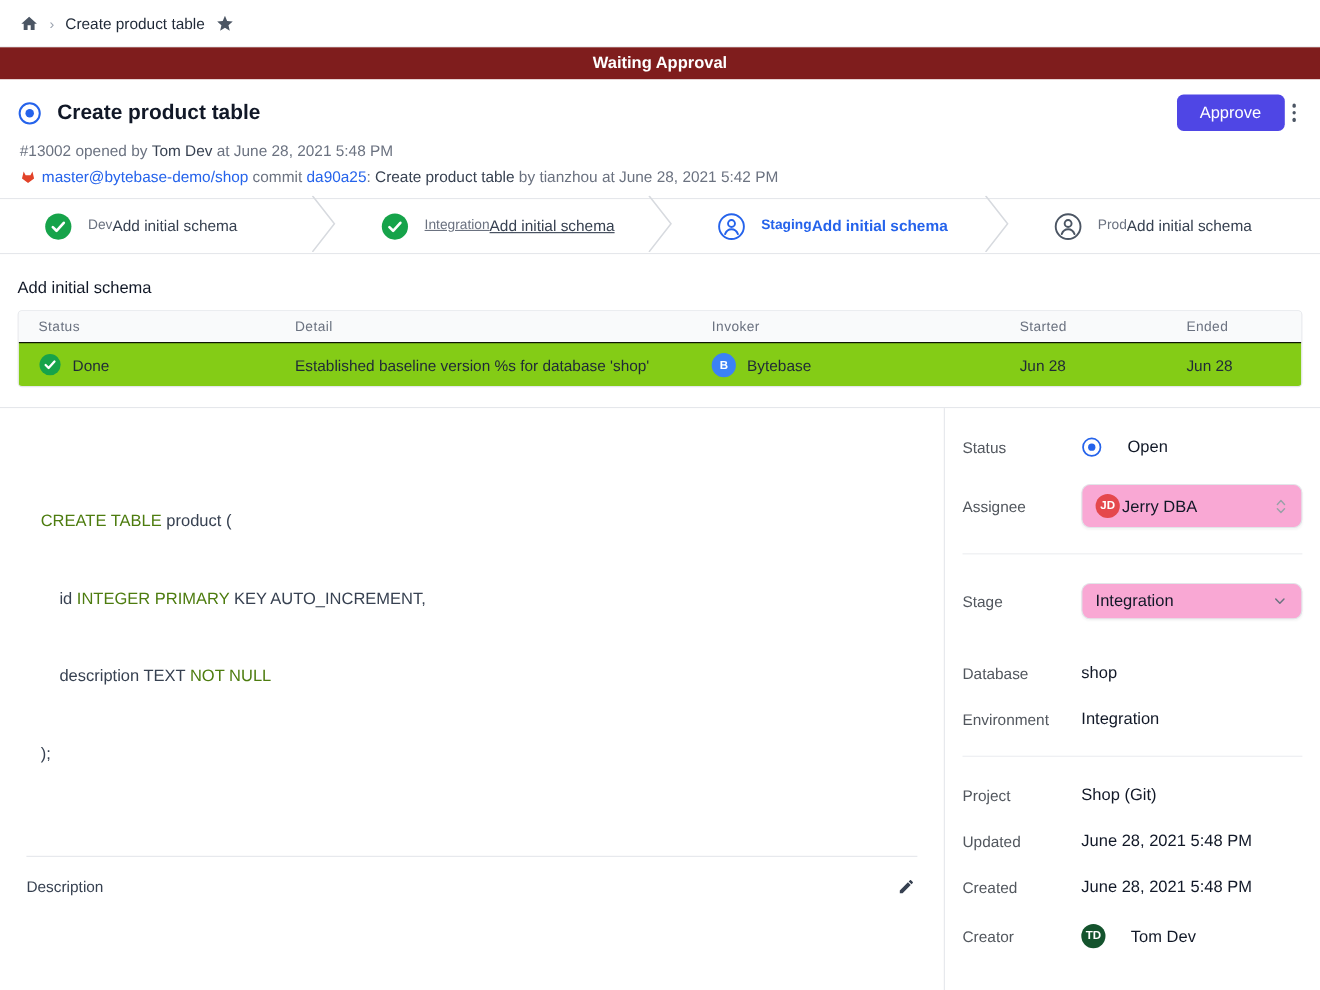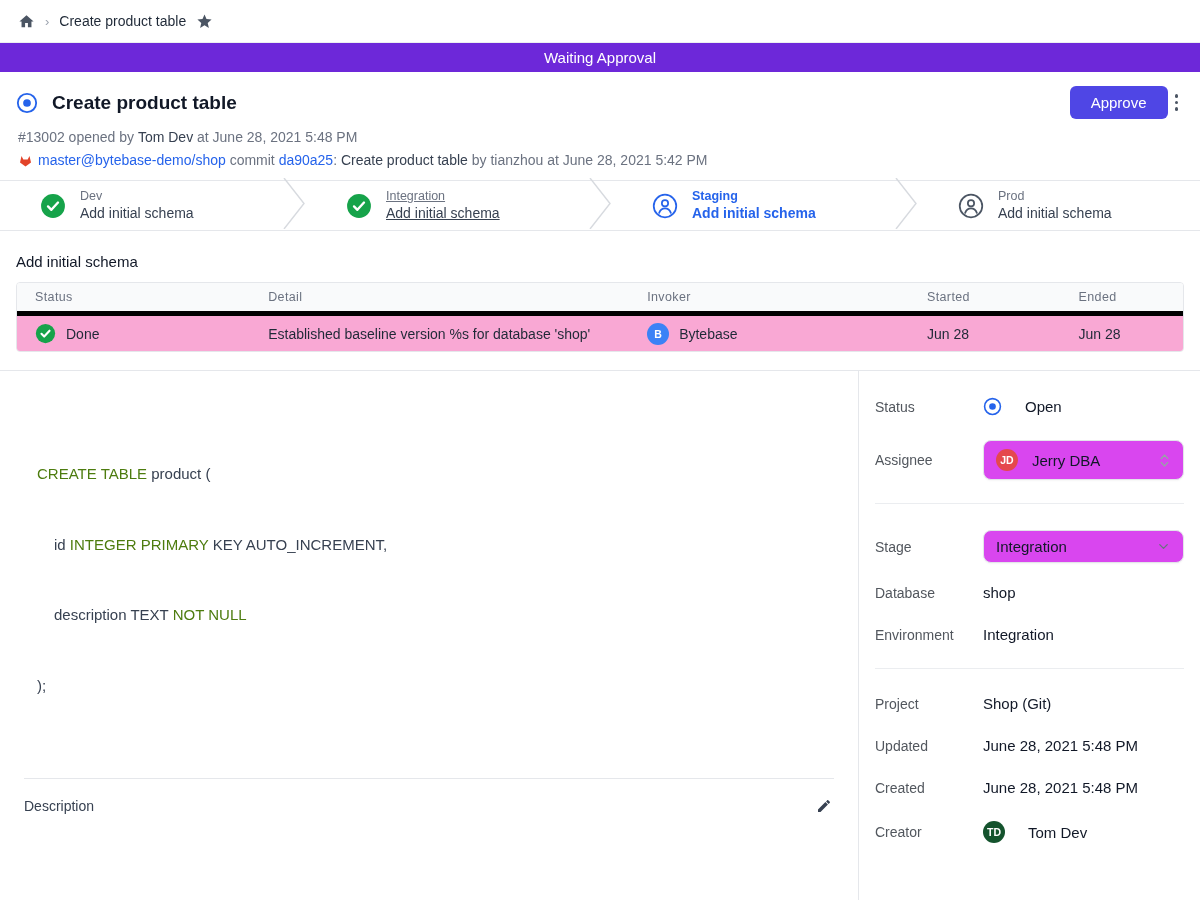--- a/index.html
+++ b/index.html
@@ -6,22 +6,22 @@
   html,body { width:1200px; height:900px; overflow:hidden; background:#fff;
     font-family:"Liberation Sans","DejaVu Sans",sans-serif; color:#1f2937; }
 
   
   .breadcrumb { height:43px; display:flex; align-items:center; gap:10px; padding:0 18px;
     border-bottom:1px solid #eceef1; font-size:14px; color:#374151; }
   .crumb-sep { color:#9ca3af; font-size:13px; }
   .crumb-page { font-weight:500; color:#1f2937; }
 
   
-  .banner { height:29px; background:#6d28d9; color:#fff; display:flex; align-items:center;
-    justify-content:center; font-size:15px; font-weight:400; }
+  .banner { height:29px; background:#7f1d1d; color:#fff; display:flex; align-items:center;
+    justify-content:center; font-size:15px; font-weight:700; }
 
   
   .header { padding:14px 16px 12px 16px; }
   .title-row { display:flex; align-items:center; }
   .open-icon { flex:0 0 auto; }
   .issue-title { font-size:19px; font-weight:700; color:#111827; margin-left:14px; }
   .header-actions { margin-left:auto; display:flex; align-items:center; gap:1px; }
   .approve-btn { background:#4f46e5; color:#fff; border:none; border-radius:6px;
     font-size:15px; font-weight:500; padding:8px 21px; cursor:pointer;
     font-family:inherit; }
@@ -31,35 +31,35 @@
   .meta-line .author { color:#374151; font-weight:500; }
   .commit-line { margin:7px 0 0 2px; font-size:14px; color:#6b7280;
     display:flex; align-items:center; gap:5px; }
   .commit-line .lnk { color:#2563eb; text-decoration:none; cursor:pointer; }
   .commit-line .msg { color:#374151; }
 
   
   .pipeline { display:flex; align-items:stretch; border-top:1px solid #e5e7eb;
     border-bottom:1px solid #e5e7eb; height:51px; }
   .stage { flex:1; display:flex; align-items:center; gap:14px; padding:0 0 0 40px; cursor:pointer; }
-  .stage-txt { display:flex; flex-direction:column; line-height:1.25; }
+  .stage-txt { display:flex; line-height:1.25; }
   .stage-env { font-size:12.5px; color:#6b7280; }
   .stage-task { font-size:14px; color:#374151; }
   .stage.linked .stage-env, .stage.linked .stage-task { text-decoration:underline; }
   .stage.active .stage-env, .stage.active .stage-task { color:#2563eb; font-weight:600; }
   .stage-sep { flex:0 0 auto; align-self:center; }
 
   
   .stage-detail { padding:16px 16px 18px 16px; }
   .stage-detail-title { font-size:15px; color:#111827; margin:6px 0 12px 0; }
   .task-table { border:1px solid #e5e7eb; border-radius:4px; overflow:hidden; }
   .t-head, .t-row { display:grid; grid-template-columns:20% 32.5% 24% 13% 10.5%; align-items:center; }
   .t-head { background:#f9fafb; height:28px; font-size:12.5px; color:#6b7280; letter-spacing:.03em; }
   .t-head > div { padding:0 18px; }
-  .t-row { height:40px; border-top:5px solid #000000; font-size:14px; color:#1f2937; background:#f9a8d4; }
+  .t-row { height:40px; border-top:1px solid #000000; font-size:14px; color:#1f2937; background:#84cc16; }
   .t-row > div { padding:0 18px; display:flex; align-items:center; gap:10px; }
   .avatar { width:22px; height:22px; border-radius:50%; color:#fff; font-size:10.5px; font-weight:600;
     display:inline-flex; align-items:center; justify-content:center; flex:0 0 auto; }
   .av-blue { background:#3b82f6; }
   .av-red  { background:#e5484d; }
   .av-cyan { background:#14532d; }
 
   .full-divider { border-top:1px solid #e5e7eb; }
 
   
@@ -77,22 +77,22 @@
 
   
   .desc-head { display:flex; align-items:center; justify-content:space-between; margin-top:17px; }
   .desc-label { font-size:14px; color:#374151; }
   .edit-btn { cursor:pointer; padding:2px; display:flex; }
 
   
   .side-row { display:flex; align-items:center; margin-bottom:26px; }
   .side-label { width:108px; flex:0 0 auto; font-size:14px; color:#52575e; }
   .side-value { font-size:15px; color:#111827; font-weight:500; display:flex; align-items:center; gap:23px; }
-  .side-select { flex:1; display:flex; align-items:center; gap:14px; border:1px solid #e2e5e9;
-    border-radius:8px; background:#d946ef; padding:8px 12px; cursor:pointer;
+  .side-select { flex:1; display:flex; align-items:center; gap:2px; border:1px solid #e2e5e9;
+    border-radius:8px; background:#f9a8d4; padding:8px 12px; cursor:pointer;
     box-shadow:0 1px 2px rgba(0,0,0,.04); font-size:15px; color:#111827; }
   .side-select .spacer { flex:1; }
   .side-divider { border-top:1px solid #ebedf0; margin:0 0 26px 0; }
   .row-status { margin-bottom:24px; }
   .row-assignee { margin-bottom:23px; }
   .txt-row { margin-bottom:25px; }
 </style>
 </head>
 <body>
 
@@ -298,21 +298,21 @@
         <span style="display:flex;">
           <svg width="13" height="17" viewBox="0 0 20 26">
               <path d="M5 10l5-5.4L15 10M5 16l5 5.4L15 16" fill="none" stroke="#9aa0a8" stroke-width="2" stroke-linecap="round" stroke-linejoin="round"></path>
             </svg>
         </span>
       </span>
     </div>
 
     <div class="side-divider"></div>
 
-    <div class="side-row" style="margin-bottom:21px;">
+    <div class="side-row" style="margin-bottom:40px;">
       <span class="side-label">Stage</span>
       <span class="side-select" style="padding:7px 12px;">
         <span style="font-weight:400;">Integration</span>
         <span class="spacer"></span>
         <span style="display:flex;">
           <svg width="15" height="15" viewBox="0 0 20 20">
               <path d="M5 7.5l5 5 5-5" fill="none" stroke="#6b7280" stroke-width="1.8" stroke-linecap="round" stroke-linejoin="round"></path>
             </svg>
         </span>
       </span>

